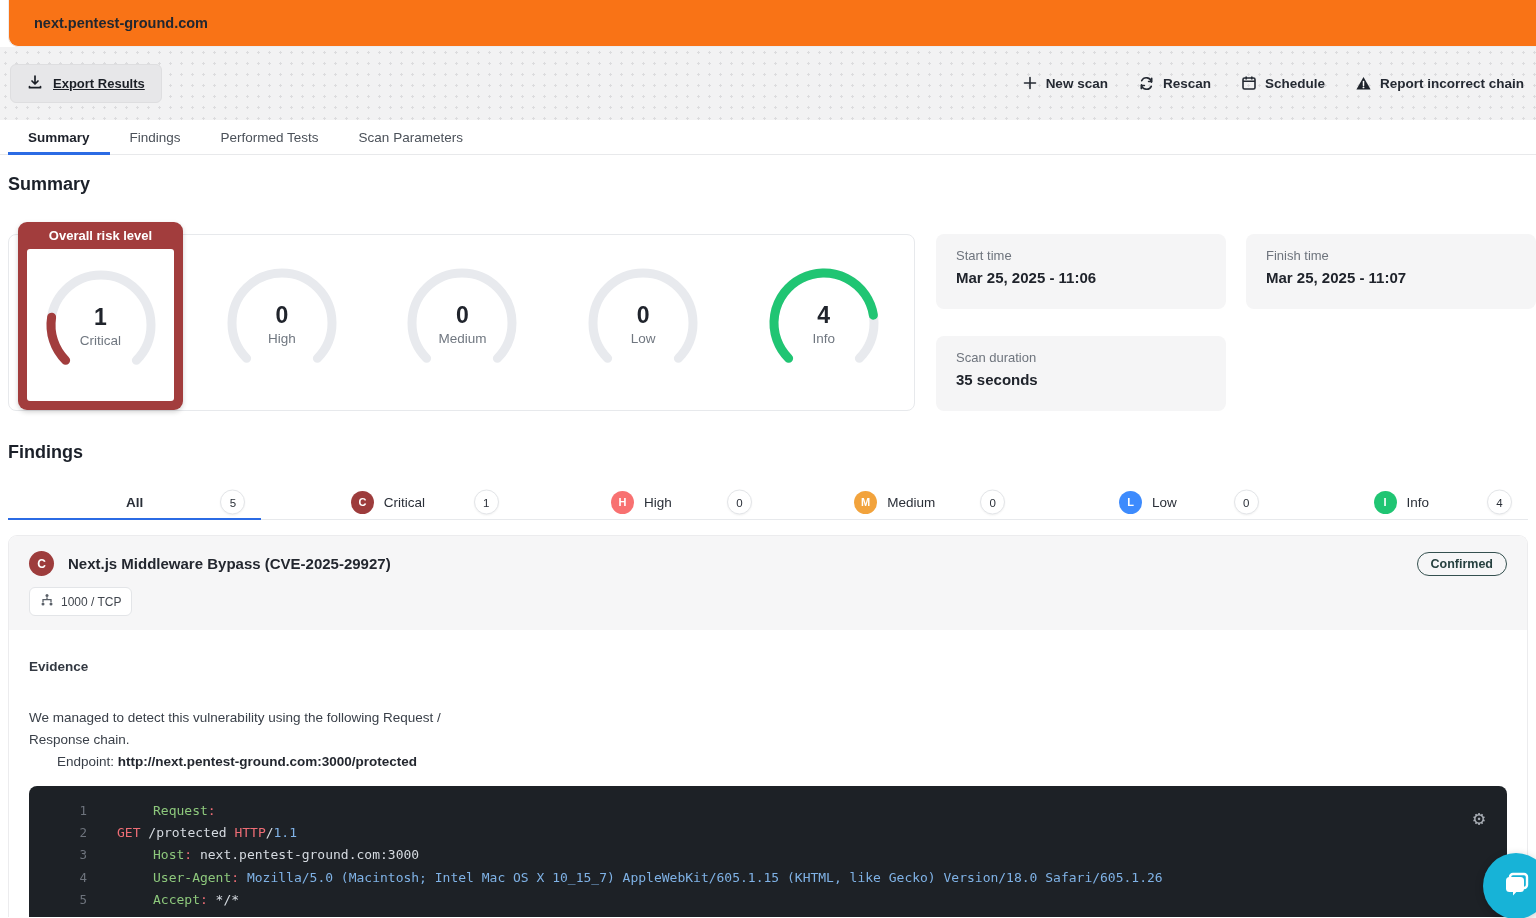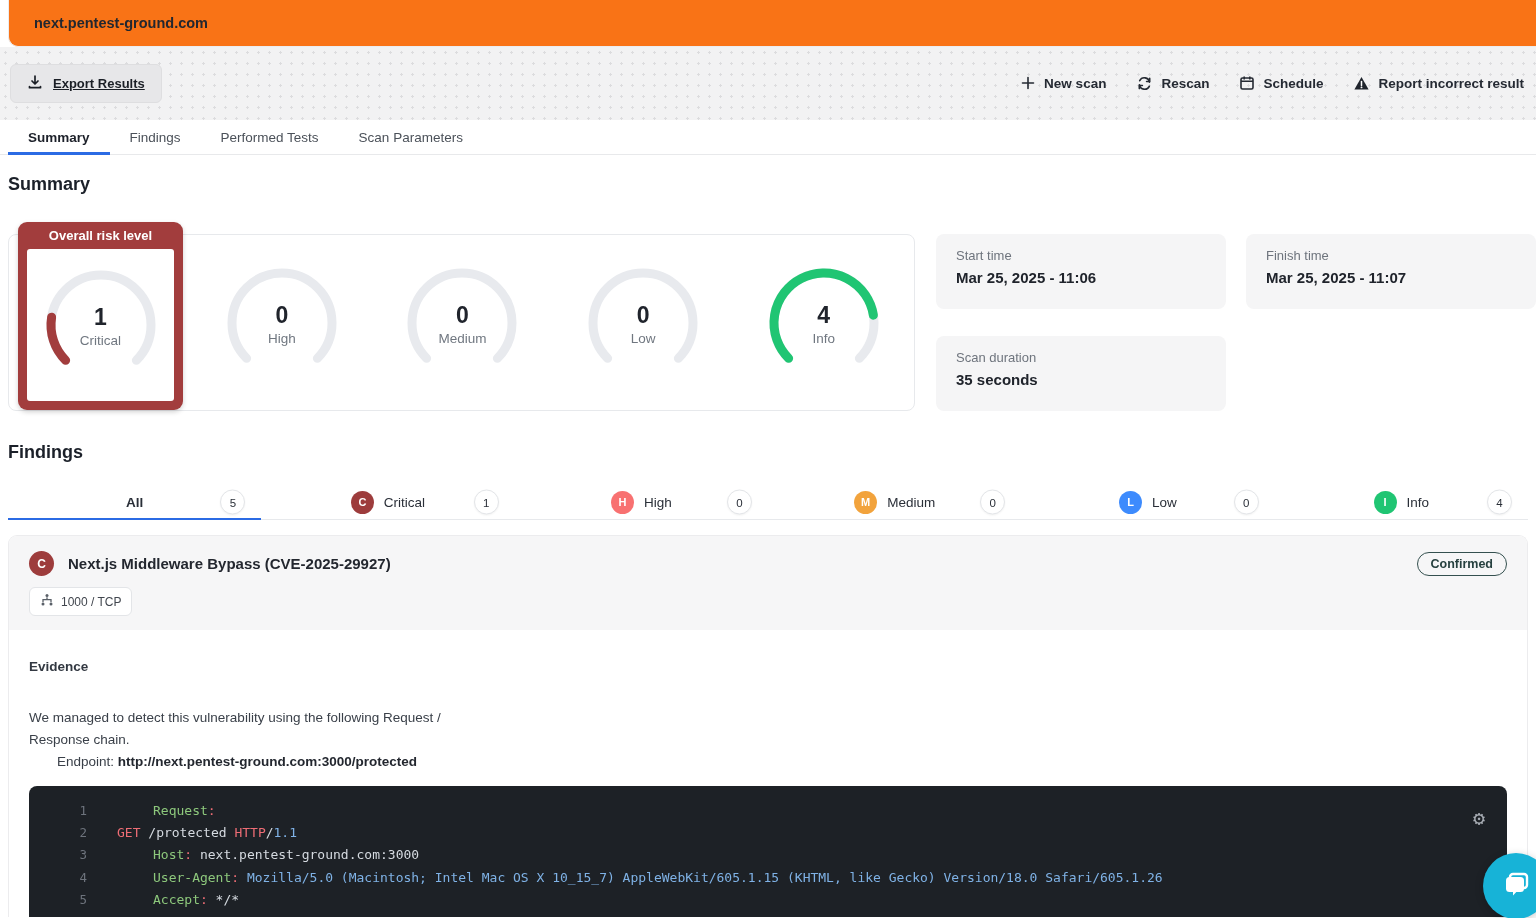--- a/index.html
+++ b/index.html
@@ -162,21 +162,21 @@
       <span>Schedule</span>
     </span>
     <span class="band-action">
       <span>
         <svg width="17" height="17" viewBox="0 0 17 17">
           <path d="M8.5 2 15.6 14.4H1.4Z" fill="#1f242c"></path>
           <path d="M8.5 6.4v4" stroke="#fff" stroke-width="1.5" stroke-linecap="round"></path>
           <circle cx="8.5" cy="12.4" r=".95" fill="#fff"></circle>
         </svg>
       </span>
-      <span>Report incorrect result</span>
+      <span>Report incorrect chain</span>
     </span>
   </div>
 </div>
 
 <div class="tabs">
   <div class="tab active">Summary</div>
   <div class="tab">Findings</div>
   <div class="tab">Performed Tests</div>
   <div class="tab">Scan Parameters</div>
 </div>

